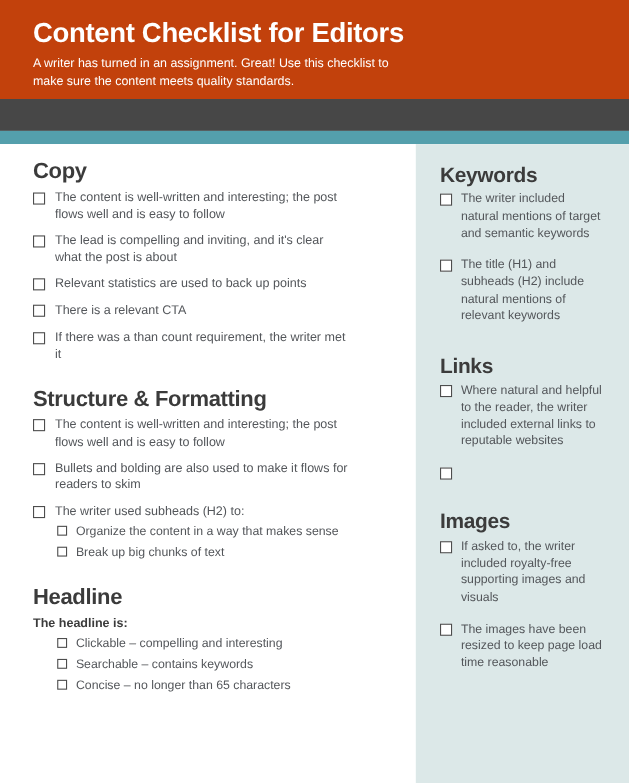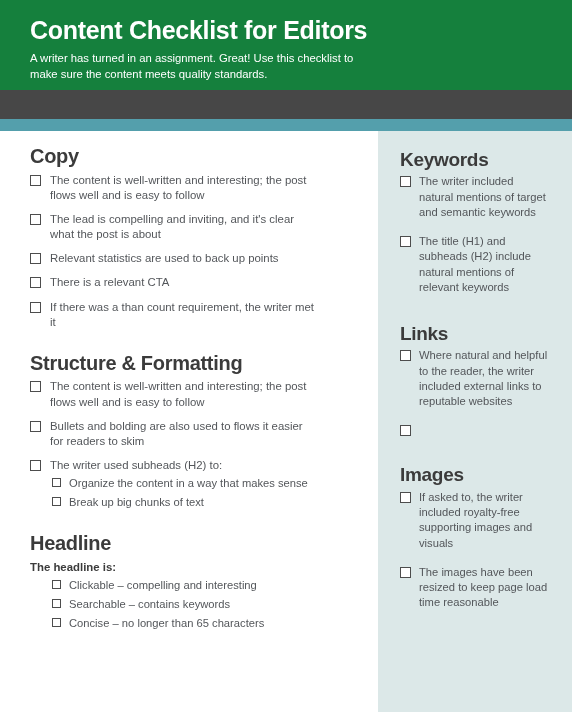--- a/index.html
+++ b/index.html
@@ -20,21 +20,21 @@
     background: #ffffff;
     overflow: hidden;
   }
 
   
   .header-band {
     position: absolute;
     top: 0; left: 0;
     width: 572px;
     height: 90px;
-    background: #15803d;
+    background: #c2410c;
     box-sizing: border-box;
     padding: 16px 30px 0 30px;
   }
   .header-title {
     margin: 0;
     color: #ffffff;
     font-size: 25px;
     font-weight: bold;
     letter-spacing: -0.3px;
     line-height: 1.12;
@@ -221,21 +221,21 @@
 
       <div class="grp">
         <h2 class="sec-head spaced">Structure &amp; Formatting</h2>
         <ul class="cl-list">
           <li class="cl-item">
             <span class="cbox"></span>
             <span class="cl-text">The content is well-written and interesting; the post flows well and is easy to follow</span>
           </li>
           <li class="cl-item">
             <span class="cbox"></span>
-            <span class="cl-text">Bullets and bolding are also used to flows it easier for readers to skim</span>
+            <span class="cl-text">Bullets and bolding are also used to make it flows for readers to skim</span>
           </li>
           <li class="cl-item">
             <span class="cbox"></span>
             <span class="cl-text">The writer used subheads (H2) to:</span>
           </li>
         </ul>
         <ul class="cl-sub-list">
           <li class="cl-item">
             <span class="cbox"></span>
             <span class="cl-text">Organize the content in a way that makes sense</span>

